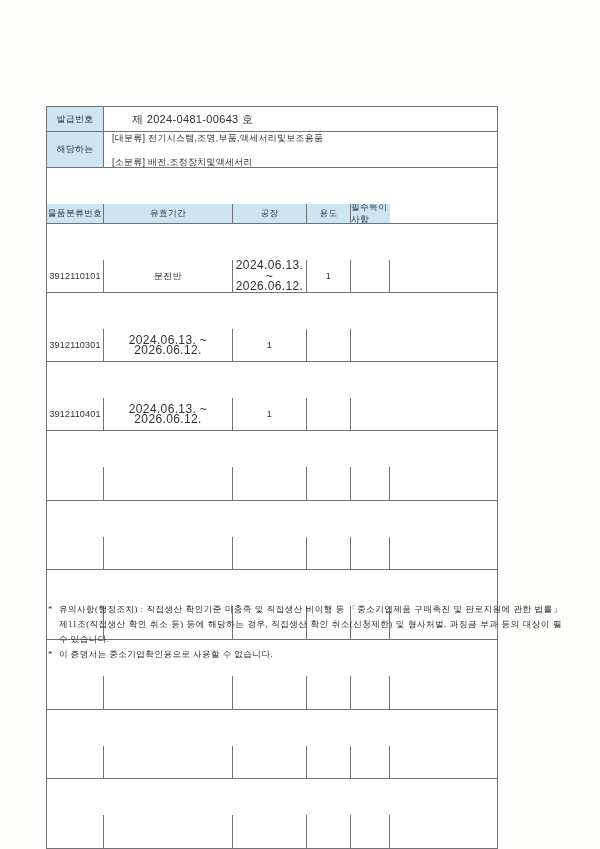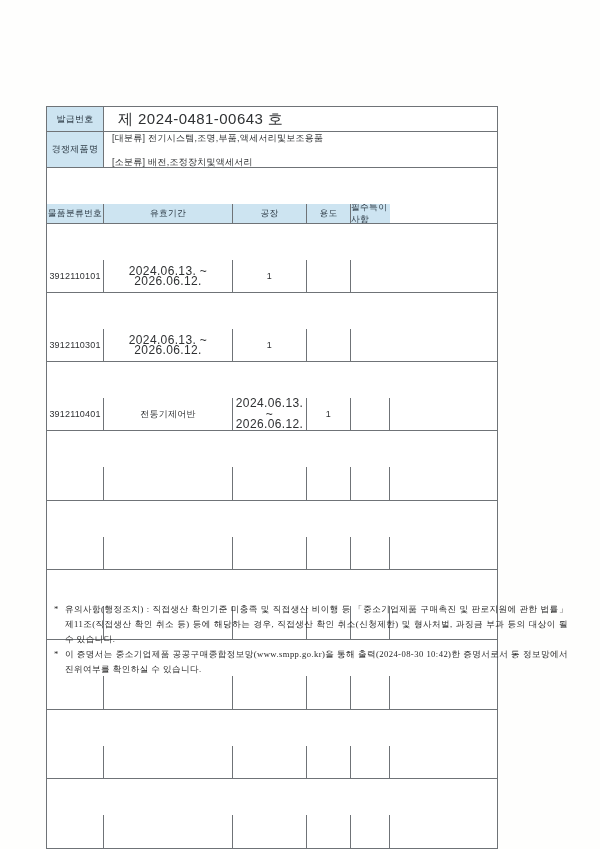--- a/index.html
+++ b/index.html
@@ -42,21 +42,21 @@
     font-size: 9px;
     letter-spacing: 0.03em;
     color: #2f3133;
   }
   .cell:last-child { border-right: none; }
   .label-cell {
     background: var(--header-bg, #cde4f1);
     font-size: 9px;
     color: #2e3b46;
   }
-  .value-cell { justify-content: flex-start; padding-left: 14px; font-size: 15px; }
+  .value-cell { justify-content: flex-start; padding-left: 28px; font-size: 11px; }
   .product-value {
     flex-direction: column; align-items: flex-start; justify-content: center;
     padding-left: 8px; gap: 14px; font-size: 9px; line-height: 10px;
   }
   .header-cell {
     background: var(--header-bg, #cde4f1);
     color: #2e3b46;
     font-size: 8.8px;
   }
   .code-cell { font-size: 9px; letter-spacing: 0.02em; }
@@ -65,21 +65,20 @@
 
   
   .footnotes {
     position: absolute;
     left: 48px; top: 602px; width: 514px;
     font-family: "Liberation Serif", "DejaVu Serif", serif;
     font-size: 8.6px; line-height: 15px;
     color: #1f1f1f;
     letter-spacing: 0.05em;
     text-align: justify;
-    margin-left: 6px;
   }
   .footnote { margin: 0; padding-left: 11px; text-indent: -11px; }
   .fn-marker { display: inline-block; width: 11px; text-indent: 0; }
 
   
   .page-number {
     position: absolute;
     left: 0; right: 6px; top: 758px;
     text-align: center;
     font-family: "Liberation Serif", "DejaVu Serif", serif;
@@ -93,37 +92,38 @@
 <div class="page">
 
   <div class="doc-table">
 
     <div class="row info-row r-issue">
       <div class="cell label-cell">발급번호</div>
       <div class="cell value-cell">제 2024-0481-00643 호</div>
     </div>
 
     <div class="row info-row r-product">
-      <div class="cell label-cell">경쟁제품명</div>
+      <div class="cell label-cell">해당하는</div>
       <div class="cell product-value">
         <div>[대분류] 전기시스템,조명,부품,액세서리및보조용품</div>
         <div>[소분류] 배전,조정장치및액세서리</div>
       </div>
     </div>
 
     <div class="row grid-row r-header">
       <div class="cell header-cell">물품분류번호</div>
       <div class="cell header-cell">유효기간</div>
       <div class="cell header-cell">공장</div>
       <div class="cell header-cell">용도</div>
       <div class="cell header-cell">필수특이사항</div>
     </div>
 
     <div class="row grid-row r-data">
       <div class="cell code-cell">3912110101</div>
+      <div class="cell name-cell">분전반</div>
       <div class="cell period-cell">
         <div>2024.06.13. ~</div>
         <div>2026.06.12.</div>
       </div>
       <div class="cell">1</div>
       <div class="cell"></div>
       <div class="cell"></div>
     </div>
 
     <div class="row grid-row r-data">
@@ -132,21 +132,20 @@
         <div>2024.06.13. ~</div>
         <div>2026.06.12.</div>
       </div>
       <div class="cell">1</div>
       <div class="cell"></div>
       <div class="cell"></div>
     </div>
 
     <div class="row grid-row r-data">
       <div class="cell code-cell">3912110401</div>
-      <div class="cell name-cell">전동기제어반</div>
       <div class="cell period-cell">
         <div>2024.06.13. ~</div>
         <div>2026.06.12.</div>
       </div>
       <div class="cell">1</div>
       <div class="cell"></div>
       <div class="cell"></div>
     </div>
 
     <div class="row grid-row r-empty">
@@ -219,17 +218,17 @@
       <div class="cell"></div>
       <div class="cell"></div>
       <div class="cell"></div>
       <div class="cell"></div>
       <div class="cell"></div>
     </div>
     </div>
 
   <div class="footnotes">
     <p class="footnote"><span class="fn-marker">*</span><span>유의사항(행정조치) : 직접생산 확인기준 미충족 및 직접생산 비이행 등 「중소기업제품 구매촉진 및 판로지원에 관한 법률」 제11조(직접생산 확인 취소 등) 등에 해당하는 경우, 직접생산 확인 취소(신청제한) 및 형사처벌, 과징금 부과 등의 대상이 될 수 있습니다.</span></p>
-    <p class="footnote"><span class="fn-marker">*</span><span>이 증명서는 중소기업제품 공공구매종합정보망(www.smpp.go.kr)을 통해 출력(2024-08-30 10:42)한 증명서로서 동 정보망에서 진위여부를 확인하실 수 있습니다.</span></p>
+    <p class="footnote"><span class="fn-marker">*</span><span>이 증명서는 중소기업확인용으로 사용할 수 없습니다.</span></p>
   </div>
 
 
 </div>
 
 </body></html>

